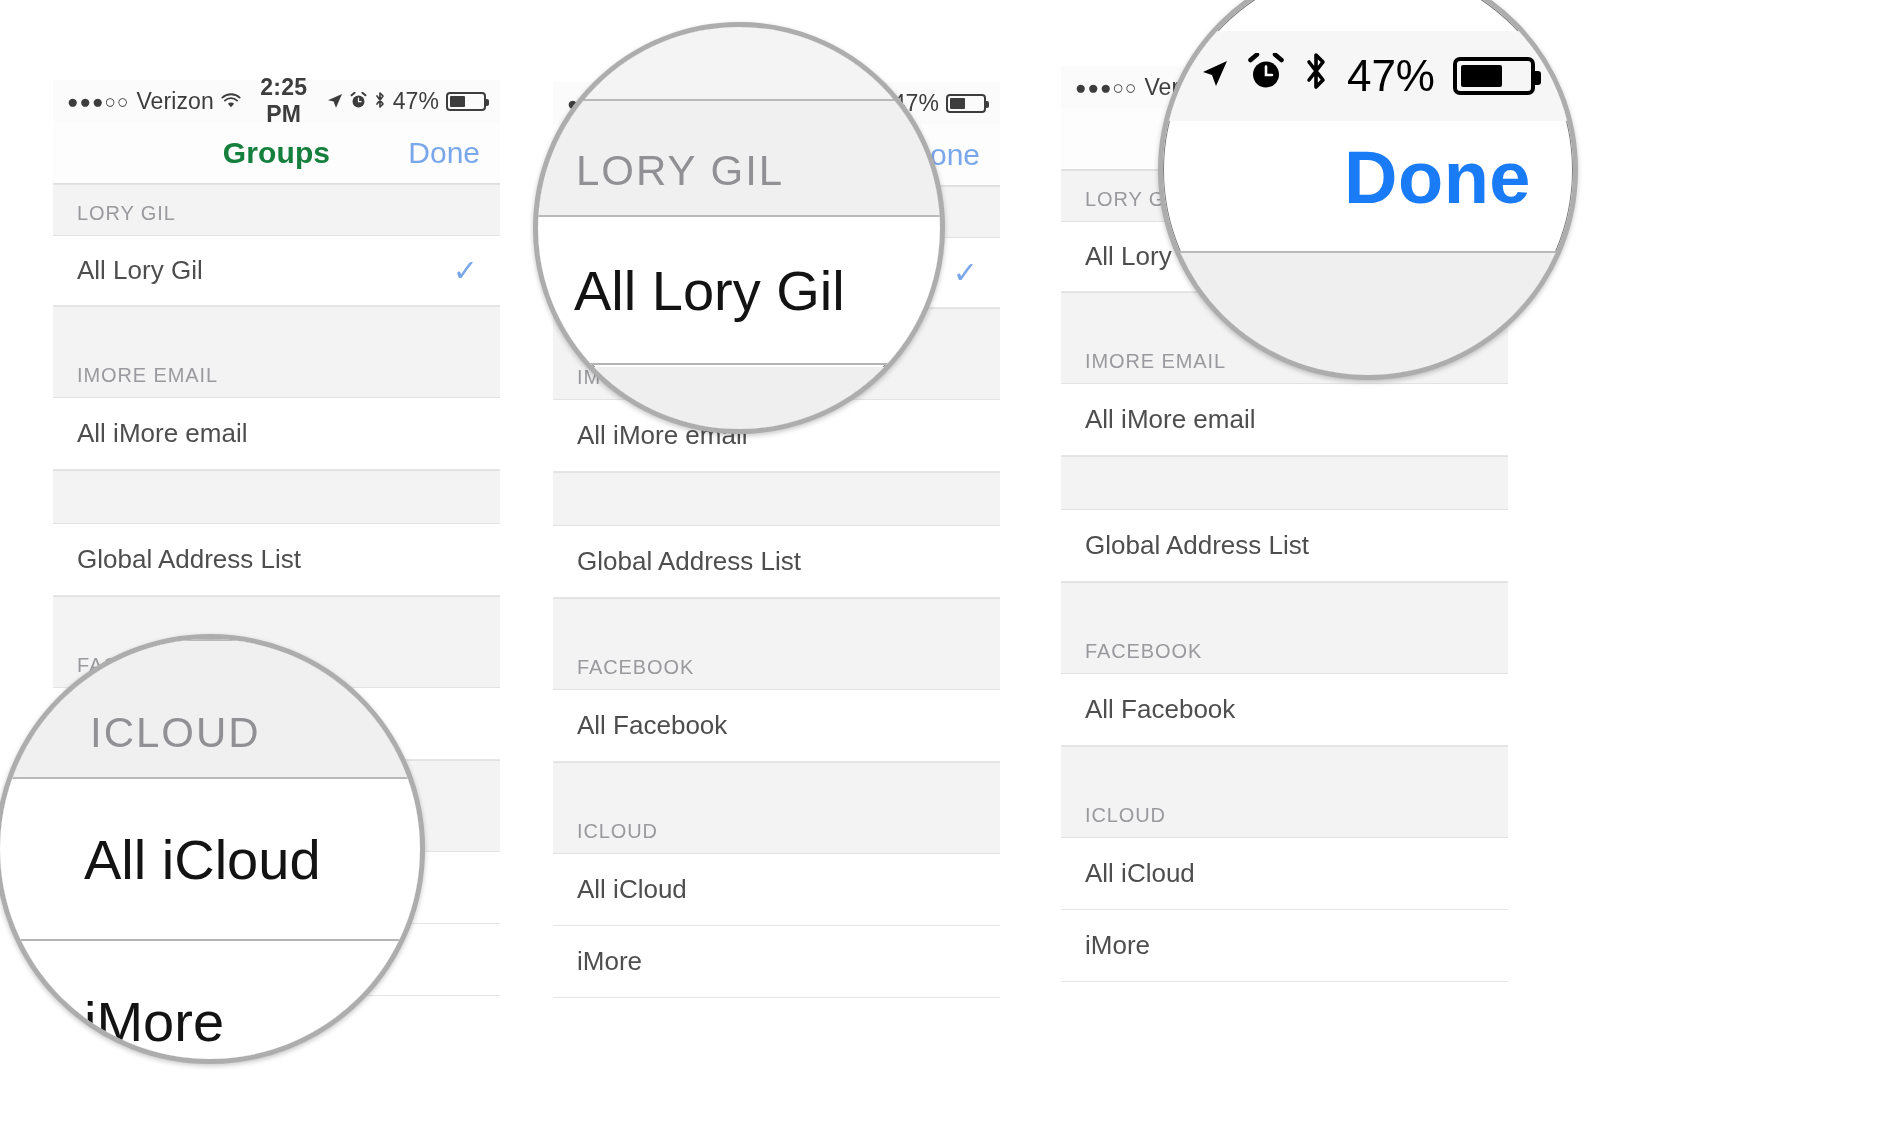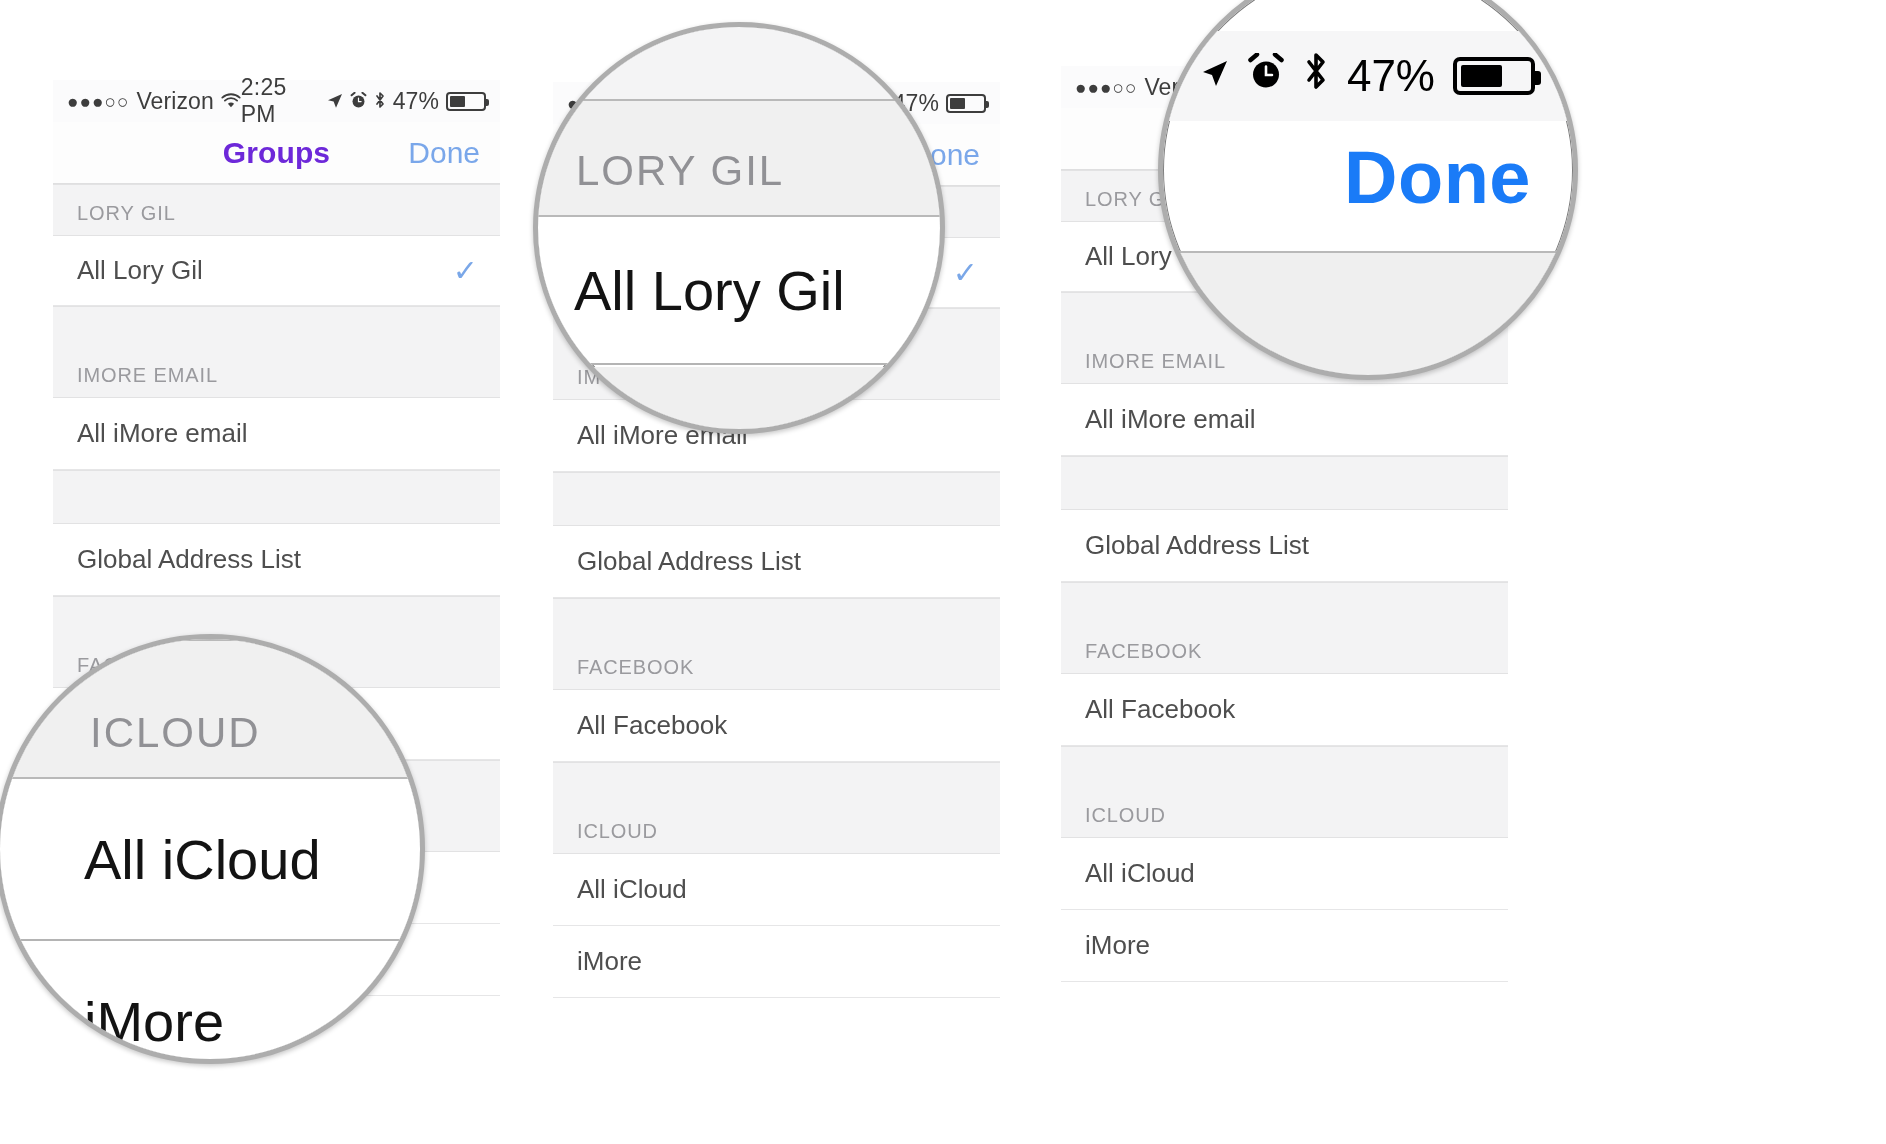--- a/index.html
+++ b/index.html
@@ -16,42 +16,42 @@
 
   .statusbar {
     height: 44px;
     display: flex; align-items: center;
     padding: 0 14px;
     font-size: 23px; color: #3d3d3d;
     background: #fbfbfc;
     letter-spacing: .1px;
   }
   .sb-left { display:flex; align-items:center; gap:7px; }
-  .sb-center { flex:1; text-align:left; font-weight:400; letter-spacing:.2px; }
+  .sb-center { flex:1; text-align:center; font-weight:700; letter-spacing:.2px; }
   .sb-right { display:flex; align-items:center; gap:7px; }
   .dots { letter-spacing: 1px; font-size: 19px; line-height:1; }
   .sb-icon { display:inline-block; line-height:1; }
   .battery {
     display:inline-block; width:40px; height:19px;
     border:2px solid #3d3d3d; border-radius:4px; position:relative;
     padding:2px;
   }
   .battery::after{
     content:""; position:absolute; right:-5px; top:5px;
     width:3px; height:7px; background:#3d3d3d; border-radius:0 2px 2px 0;
   }
   .battery > i { display:block; height:100%; background:#3d3d3d; border-radius:1px; }
 
   .navbar {
     height: 62px; position: relative;
     display:flex; align-items:center; justify-content:center;
     background: #fdfdfd;
     border-bottom: 1px solid #dfdfe0;
   }
-  .nav-title { font-size: 30px; font-weight: 700; color: #6d28d9; letter-spacing:.1px;}
+  .nav-title { font-size: 30px; font-weight: 700; color: #15803d; letter-spacing:.1px;}
   .nav-done {
     position:absolute; right: 20px; top:50%; transform:translateY(-50%);
     font-size: 30px; color: #7aa7ea; font-weight:500;
   }
 
   .sec-head {
     background:#f3f3f4;
     border-bottom:1px solid #e2e2e3;
     border-top:1px solid #e2e2e3;
     display:flex; align-items:flex-end;

